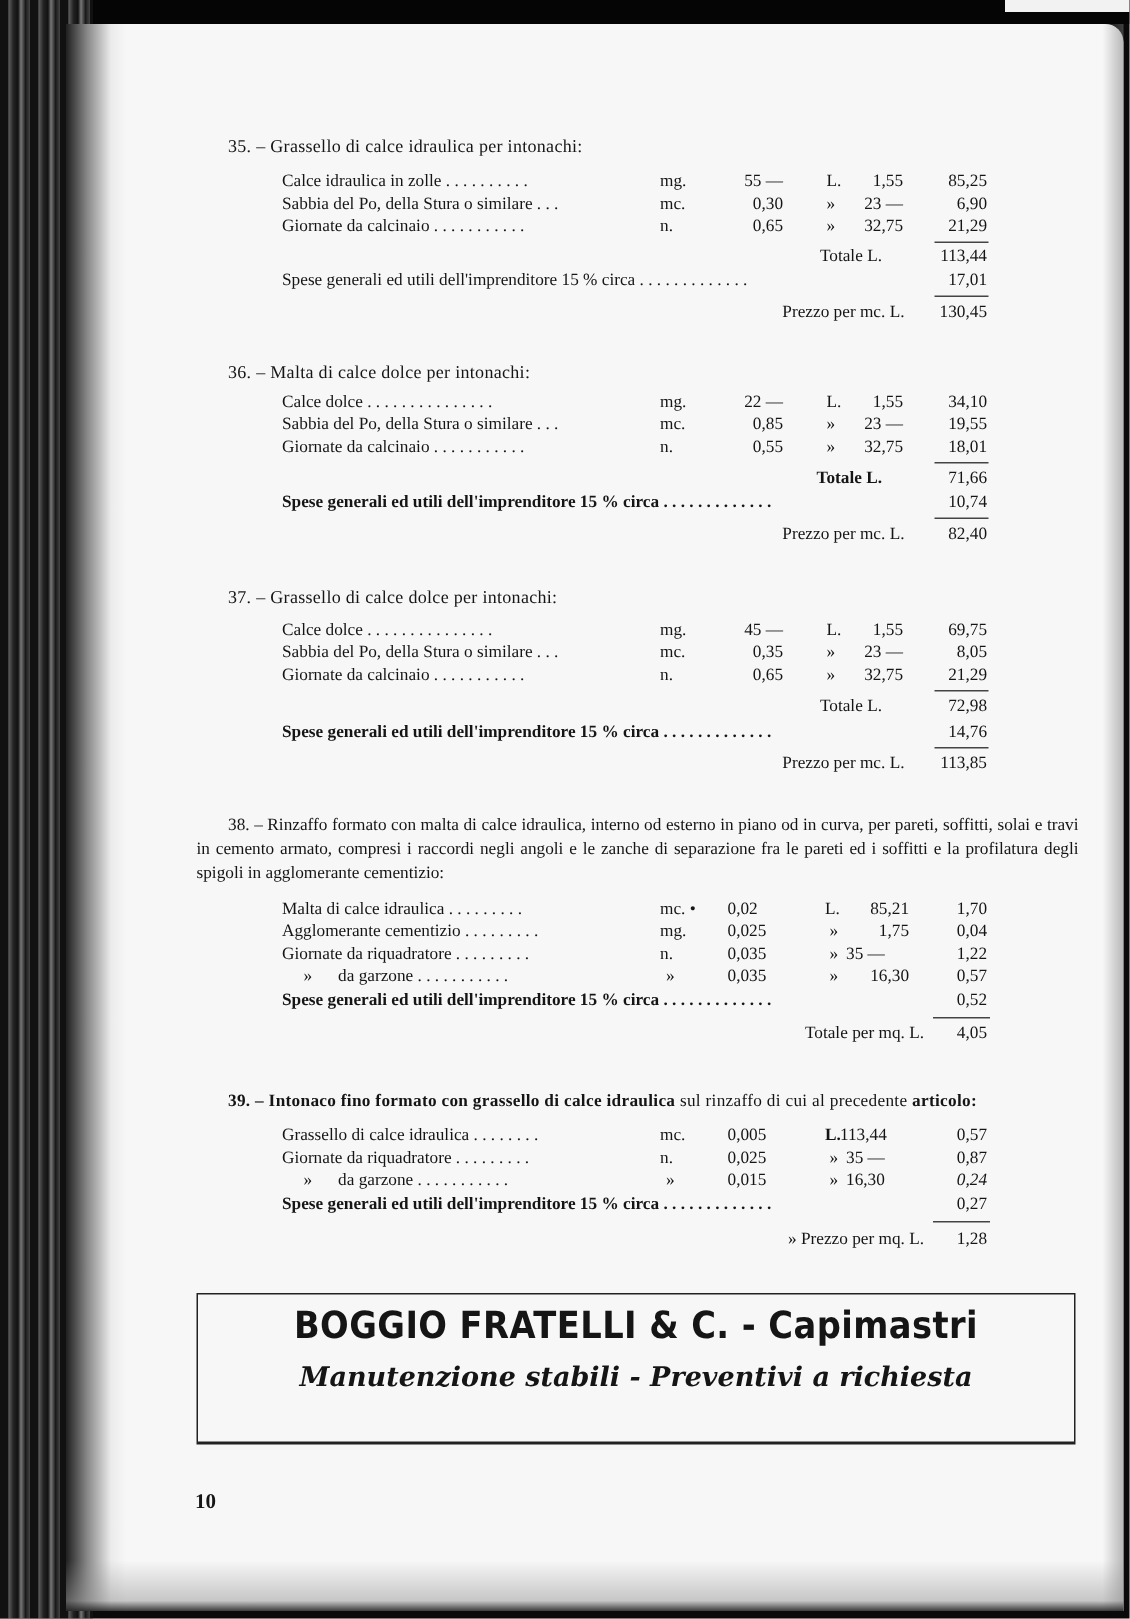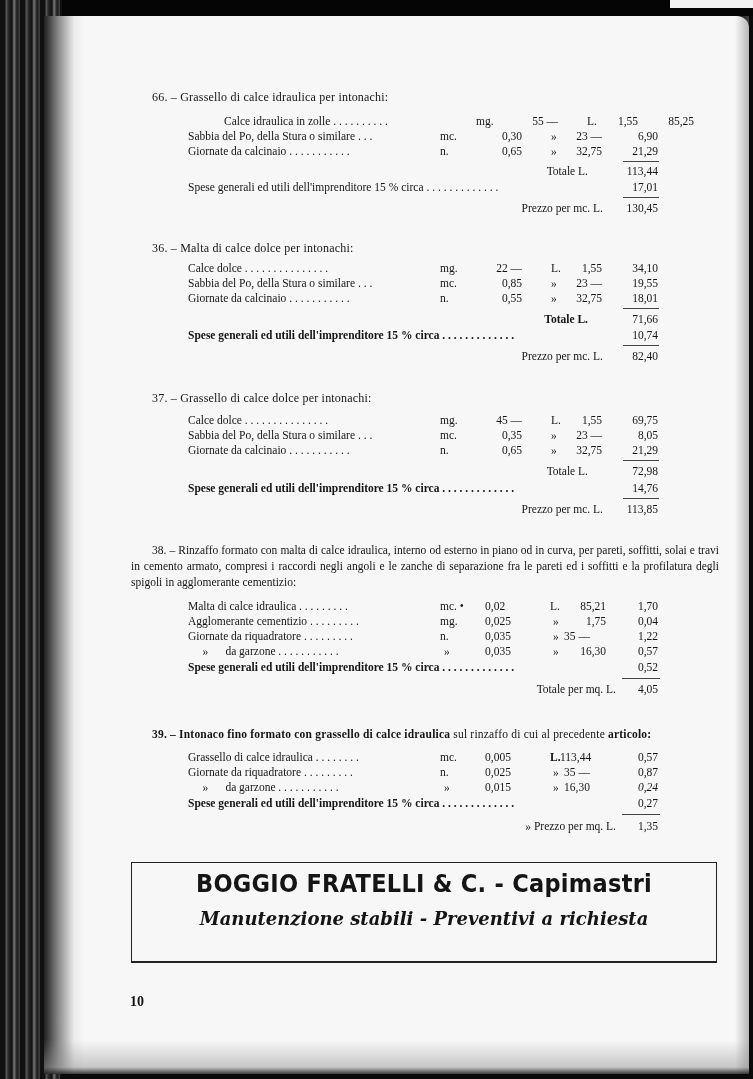--- a/index.html
+++ b/index.html
@@ -62,22 +62,22 @@
 <div class="top-right-tab"></div>
 <div class="binding"></div>
 <div class="page"></div>
 <div class="page-shade-left"></div>
 <div class="page-shade-right"></div>
 <div class="page-shade-bottom"></div>
 
 <div class="content">
 
   <div>
-    <div class="sec-title" style="left:152px; top:90px;">66. – Grassello di calce idraulica per intonachi:</div>
-    <div class="row" style="left:188px; top:115px; width:470px;margin-left:36px;">
+    <div class="sec-title" style="left:152px; top:90px;">35. – Grassello di calce idraulica per intonachi:</div>
+    <div class="row" style="left:188px; top:115px; width:470px;">
       <span class="desc">Calce idraulica in zolle . . . . . . . . . .</span>
       <span class="unit" style="left:252px;">mg.</span>
       <span class="qty" style="left:280px; width:54px;">55 —</span>
       <span class="cur" style="left:363px;">L.</span>
       <span class="price" style="left:370px; width:44px;">1,55</span>
       <span class="amount" style="left:420px; width:50px;">85,25</span>
     </div>
     <div class="row" style="left:188px; top:130px; width:470px;">
       <span class="desc">Sabbia del Po, della Stura o similare . . .</span>
       <span class="unit" style="left:252px;">mc.</span>
@@ -267,21 +267,21 @@
       <span class="price" style="left:376px; width:40px; text-align:left;">16,30</span>
       <span class="amount" style="left:420px; width:50px;font-style:italic;">0,24</span>
     </div>
     <div class="row" style="left:188px; top:797px; width:470px;">
       <span class="desc bold">Spese generali ed utili dell'imprenditore 15 % circa . . . . . . . . . . . . .</span>
       <span class="amount" style="left:420px; width:50px;">0,27</span>
     </div>
     <div class="rule" style="left:622px; top:814px; width:38px;"></div>
     <div class="row" style="left:188px; top:820px; width:470px;">
       <span class="amount" style="left:250px; width:178px; text-align:right;">» Prezzo per mq. L.</span>
-      <span class="amount" style="left:420px; width:50px;">1,35</span>
+      <span class="amount" style="left:420px; width:50px;">1,28</span>
     </div>
   </div>
 
   <div class="ad-box">
     <div class="ad-name">BOGGIO FRATELLI &amp; C. - Capimastri</div>
     <div class="ad-tag">Manutenzione stabili - Preventivi a richiesta</div>
   </div>
 
   <div class="page-num">10</div>
 </div>

